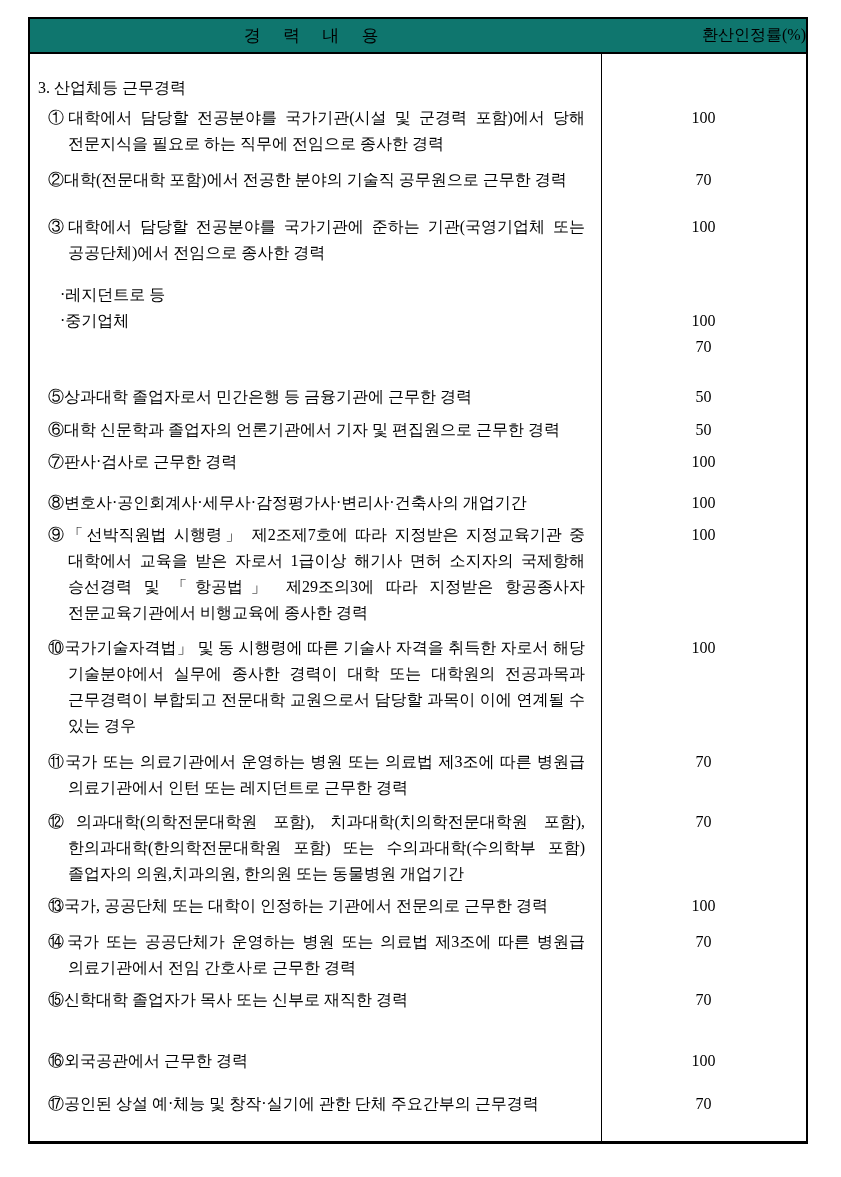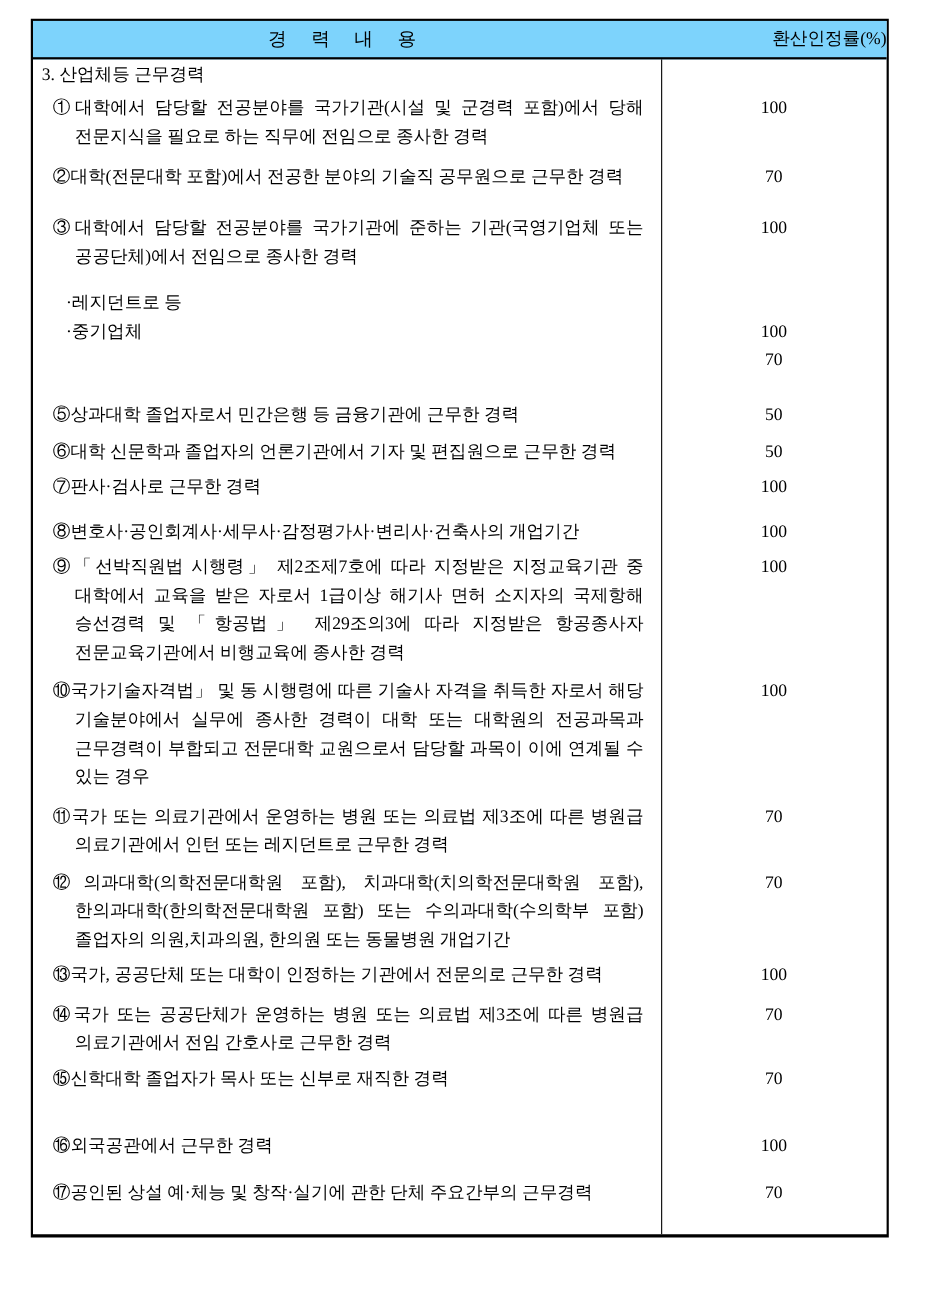--- a/index.html
+++ b/index.html
@@ -22,41 +22,41 @@
     box-sizing: border-box;
     border: 2px solid #000000;
     border-bottom-width: 3px;
     background: #ffffff;
   }
   
   .thead {
     display: flex;
     align-items: center;
     height: 33px;
-    background: #7dd3fc;
+    background: #0f766e;
     border-bottom: 2px solid #000000;
     font-family: Liberation Serif, serif;
   }
   .th-career {
     width: 571px;
     box-sizing: border-box;
     text-align: center;
     font-size: 17px;
     letter-spacing: 9px;
   }
   .th-rate {
     flex: 1;
     text-align: right;
     font-size: 16px;
     letter-spacing: 0px;
   }
   
   .tbody {
     position: relative;
-    padding: 2px 0 24px 0;
+    padding: 21px 0 24px 0;
   }
   .tbody::after {
     content: "";
     position: absolute;
     left: 571px;
     top: 0;
     bottom: 0;
     width: 1px;
     background: #000000;
   }

